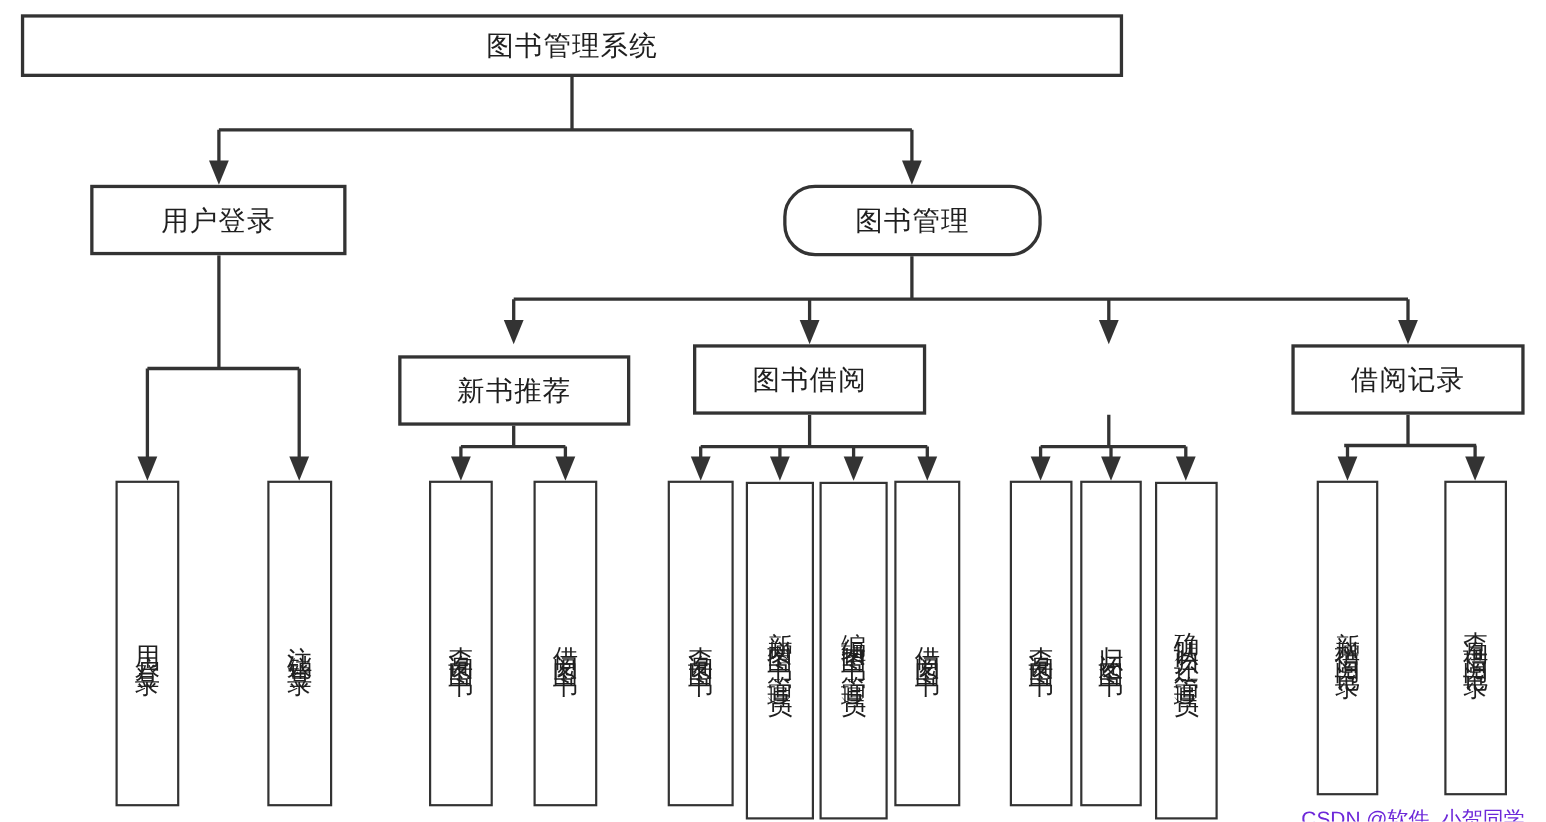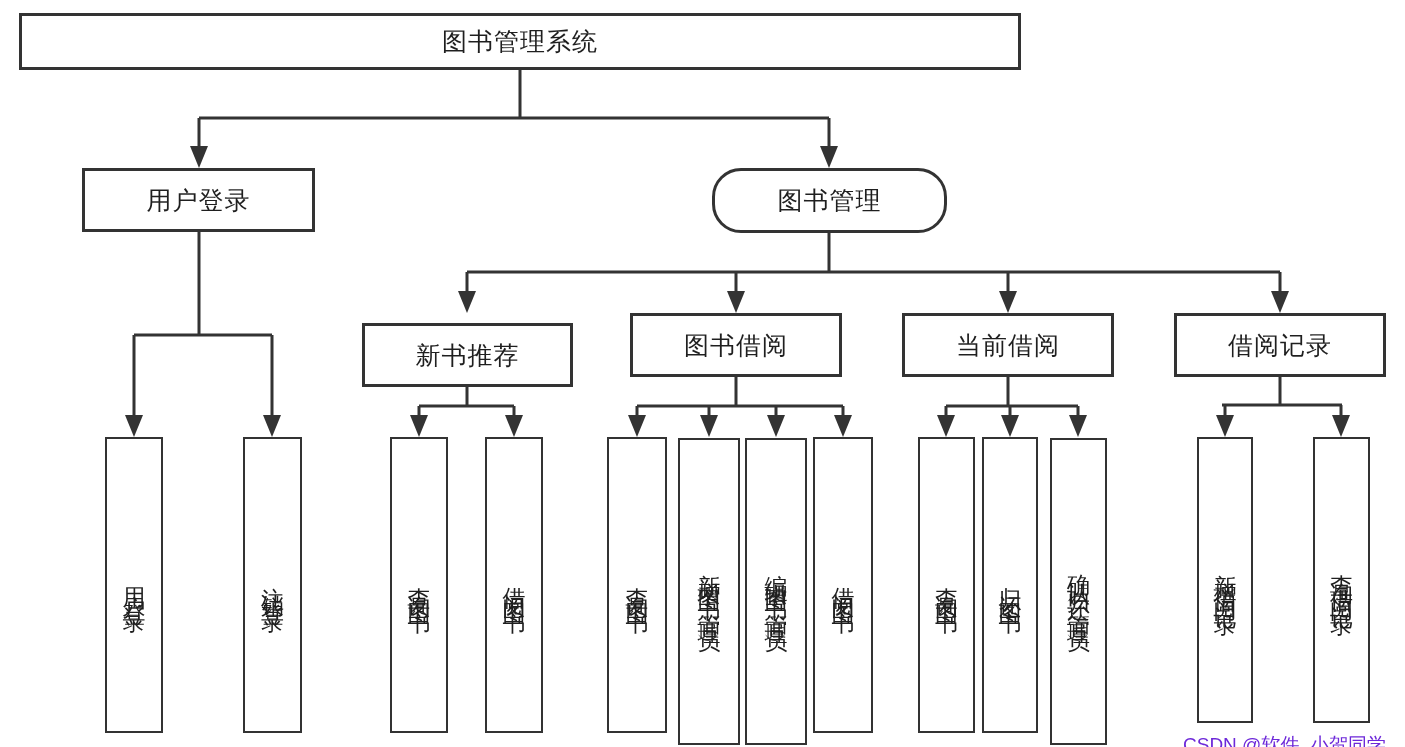--- a/index.html
+++ b/index.html
@@ -121,23 +121,20 @@
   <div class="hbox" style="left:712px; top:168px; width:235px; height:65px;border-radius:29px;">
     <span class="hlabel">图书管理</span>
   </div>
 
   <div class="hbox" style="left:362px; top:323px; width:211px; height:64px;">
     <span class="hlabel">新书推荐</span>
   </div>
   <div class="hbox" style="left:630px; top:313px; width:212px; height:64px;">
     <span class="hlabel">图书借阅</span>
   </div>
-  <div class="hbox" style="left:902px; top:313px; width:212px; height:64px;">
-    <span class="hlabel">当前借阅</span>
-  </div>
   <div class="hbox" style="left:1174px; top:313px; width:212px; height:64px;">
     <span class="hlabel">借阅记录</span>
   </div>
 
   <div class="vbox" style="left:105px; top:437px; width:58px; height:296px;">
     <span class="vlabel">用户登录</span>
   </div>
   <div class="vbox" style="left:243px; top:437px; width:59px; height:296px;">
     <span class="vlabel">注销登录</span>
   </div>

